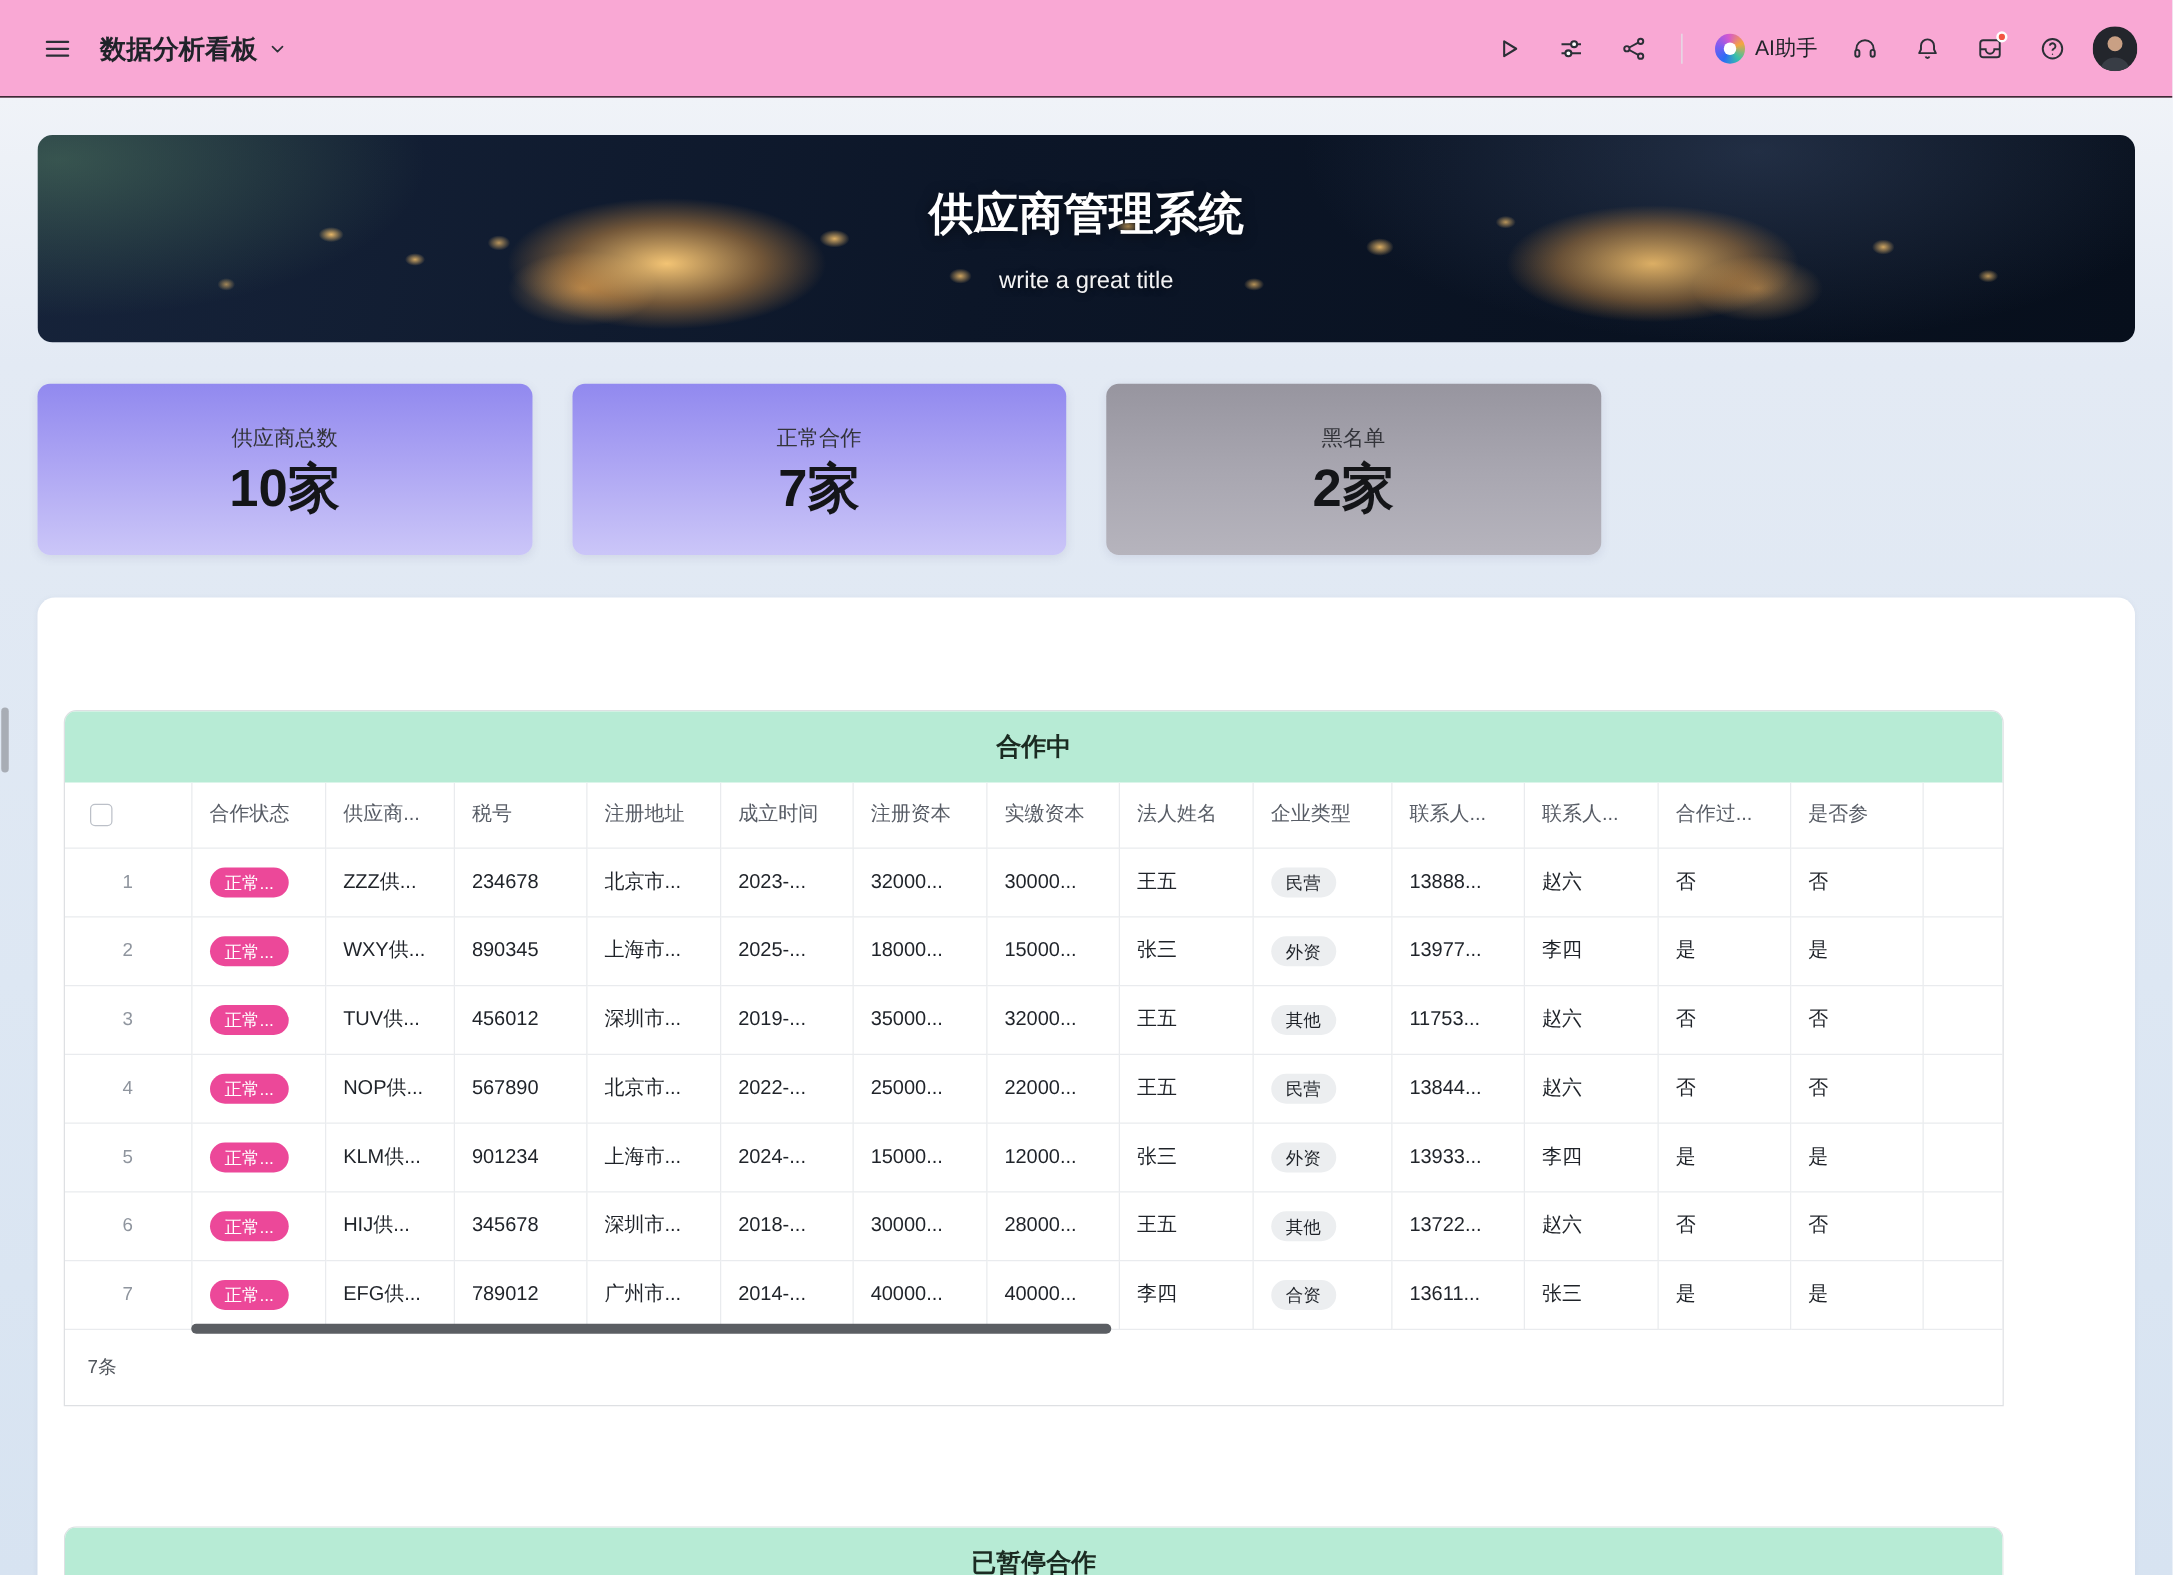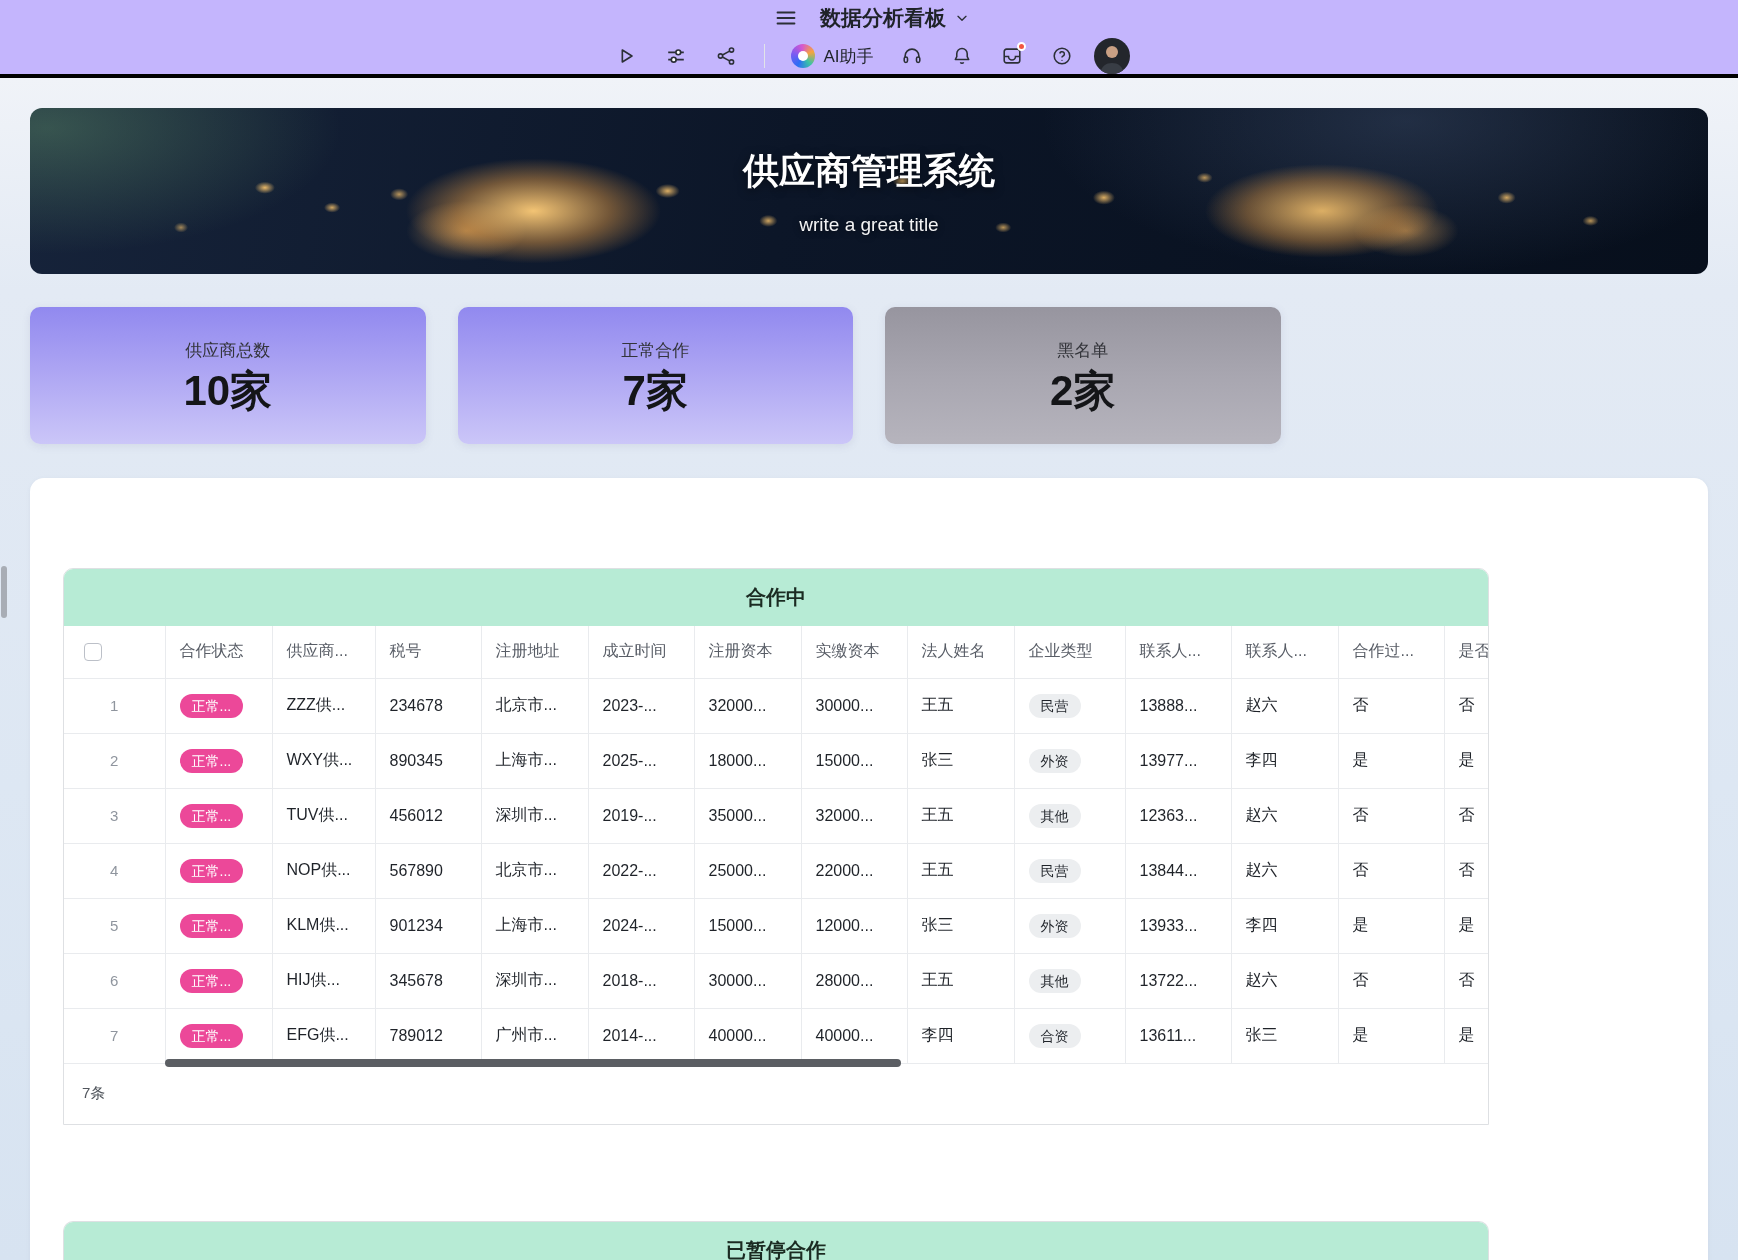--- a/index.html
+++ b/index.html
@@ -1,21 +1,21 @@
 <!DOCTYPE html>
 <html><head>
 <meta charset="utf-8">
 <style>
   * { margin:0; padding:0; box-sizing:border-box; }
   html,body { width:1738px; height:1260px; overflow:hidden; }
   body { font-family:"Liberation Sans","DejaVu Sans",sans-serif; position:relative; background:#e3eaf4; }
 
   
-  .topbar { position:absolute; top:0; left:0; width:1738px; height:78px; background:#c4b5fd;
-            border-bottom:4px solid #000000; display:flex; align-items:center; padding:0 28px; z-index:20;flex-direction:column; }
+  .topbar { position:absolute; top:0; left:0; width:1738px; height:78px; background:#f9a8d4;
+            border-bottom:1px solid #000000; display:flex; align-items:center; padding:0 28px; z-index:20; }
   .tb-left { display:flex; align-items:center; gap:16px; }
   .icon-btn { width:36px; height:36px; display:flex; align-items:center; justify-content:center; border-radius:6px; cursor:pointer; }
   .doc-title { font-size:21px; font-weight:700; color:#1f2329; display:flex; align-items:center; gap:8px; cursor:pointer; }
   .tb-spacer { flex:1; }
   .tb-right { display:flex; align-items:center; gap:14px; }
   .tb-divider { width:1px; height:24px; background:#e1e4e8; margin:0 6px; }
   .ai-btn { display:flex; align-items:center; gap:8px; cursor:pointer; padding:4px 6px; border-radius:6px;text-align:center; }
   .ai-logo { width:24px; height:24px; border-radius:50%; position:relative;
              background:conic-gradient(from 210deg,#2b6df5,#7b5bf2,#d557d0,#f5a53f,#39c3a6,#2b6df5); }
   .ai-logo::after { content:""; position:absolute; left:7px; top:7px; width:10px; height:10px; border-radius:50%; background:#fff; }
@@ -68,21 +68,21 @@
   .stat-value { font-size:42px; font-weight:700; color:#141518; line-height:1; }
 
   
   .panel { position:absolute; left:30px; top:478px; width:1678px; height:920px; background:#fff;
            border-radius:14px 14px 0 0; box-shadow:0 1px 4px rgba(100,110,140,.08); }
   .tabs { display:flex; gap:40px; padding:20px 0 0 26px; }
   .tab { font-size:19px; color:#51565d; padding-bottom:10px; cursor:pointer; }
   .tab.active { color:#1f2329; font-weight:700; border-bottom:3px solid #1f2329; }
 
   
-  .table-card { position:absolute; left:33px; top:90px; width:1426px; background:#fff;
+  .table-card { position:absolute; left:21px; top:90px; width:1552px; background:#fff;
                 border:1px solid #dee0e3; border-radius:10px 10px 0 0; overflow:hidden; }
   .group-header { height:57px; background:#b7ebd5; display:flex; align-items:center; justify-content:center;
                   font-size:20px; font-weight:700; color:#1b2b22; }
   table { border-collapse:collapse; table-layout:fixed; width:1611px; }
   th, td { border-right:1px solid #e9ebee; border-bottom:1px solid #e9ebee; padding:0 14px;
            text-align:left; white-space:nowrap; overflow:hidden; }
   thead th { height:52px; font-size:16px; font-weight:400; color:#585d66; background:#fff; }
   tbody td { height:55px; font-size:16px; color:#1f2329; cursor:default; }
   td.idx { text-align:center; color:#8f959e; font-size:15px; padding:0; }
   th.idx-col { padding:0 0 0 20px; }
@@ -280,21 +280,21 @@
           <td class="idx">3</td>
           <td><span class="pill green">正常...</span></td>
           <td>TUV供...</td>
           <td>456012</td>
           <td>深圳市...</td>
           <td>2019-...</td>
           <td>35000...</td>
           <td>32000...</td>
           <td>王五</td>
           <td><span class="pill gray">其他</span></td>
-          <td>12363...</td>
+          <td>11753...</td>
           <td>赵六</td>
           <td>否</td>
           <td>否</td>
           <td class="filler"></td>
         </tr>
         <tr>
           <td class="idx">4</td>
           <td><span class="pill green">正常...</span></td>
           <td>NOP供...</td>
           <td>567890</td>

